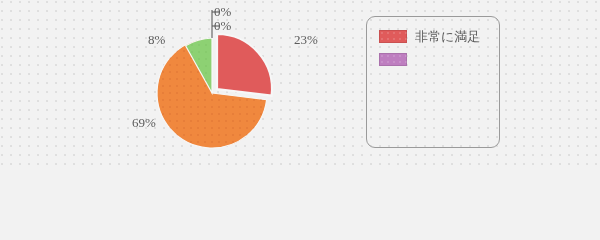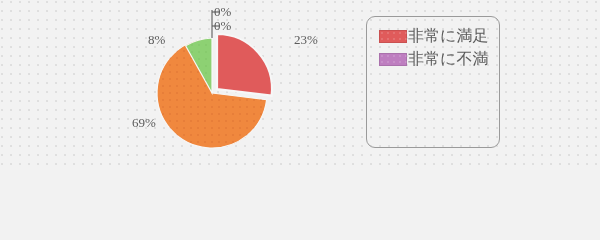--- a/index.html
+++ b/index.html
@@ -74,22 +74,22 @@
     width: 28px;
     height: 13px;
     flex: 0 0 auto;
     border: 1px solid rgba(0,0,0,0.10);
     box-sizing: border-box;
     background-image:
       radial-gradient(circle at 2px 2px, rgba(255,255,255,0.30) 0.6px, transparent 0.8px);
     background-size: 6px 6px;
   }
   .legend-label {
-    margin-left: 1px;
-    font-size: 16px;
+    margin-left: 8px;
+    font-size: 13px;
     color: #5b5b5b;
     white-space: nowrap;
     font-family: Liberation Mono, monospace;
   }
 </style>
 </head>
 <body>
 
 <div id="canvas">
 
@@ -138,18 +138,17 @@
     <div class="legend-row">
       <span class="legend-swatch" style="background-color:#e05b5b;"></span>
       <span class="legend-label">非常に満足</span>
     </div>
 
 
 
 
     <div class="legend-row">
       <span class="legend-swatch" style="background-color:#be7ec0;"></span>
-      <span class="legend-label">非常に不満</span>
     </div>
 
   </div>
 
 </div>
 
 </body></html>

